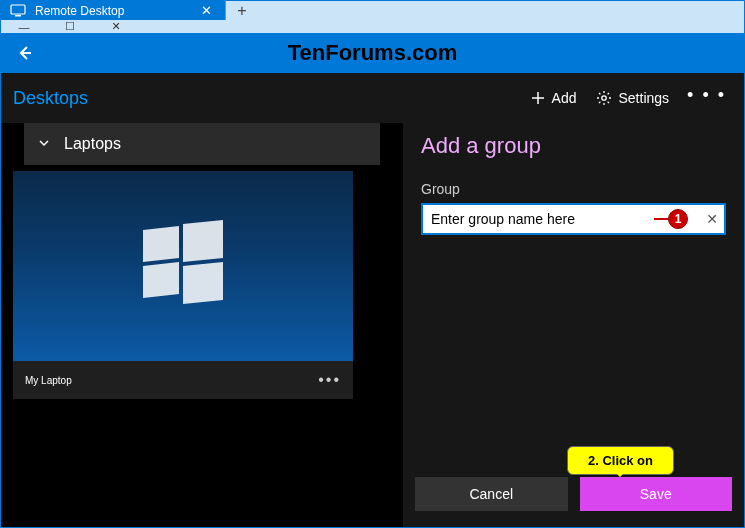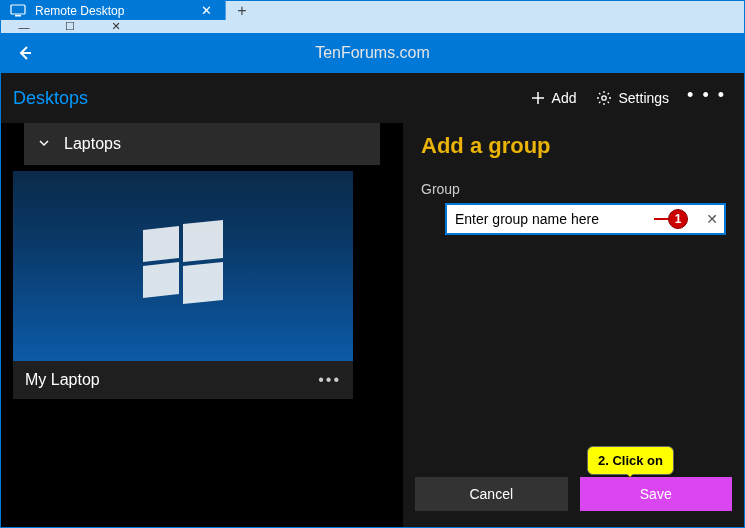--- a/index.html
+++ b/index.html
@@ -11,67 +11,67 @@
   .app-tab .icon-slot { width: 18px; height: 18px; margin-right: 8px; display:flex;align-items:center;justify-content:center;}
   .app-tab .label { flex: 1; font-size: 12px; color: #fff; }
   .app-tab .close { width: 16px; font-size: 13px; color: #fff; }
   .newtab { width: 32px; display:flex;align-items:center;justify-content:center; font-size:16px; color:#444; background:#cce4f7;}
   .tab-bg { flex:1; background:#cce4f7;}
   .win-controls { display:flex; background:#cce4f7;}
   .win-btn { width:46px; display:flex;align-items:center;justify-content:center; color:#333; font-size:11px;}
   
   .backbar { height: 40px; background:#0078d7; display:flex; align-items:center; color:#fff; position:relative;}
   .back-btn { width:48px; height:40px; display:flex;align-items:center;justify-content:center;}
-  .watermark { position:absolute; left:50%; transform:translateX(-50%); font-size:16px; font-weight:400; color:#e5e5e5;}
+  .watermark { position:absolute; left:50%; transform:translateX(-50%); font-size:22px; font-weight:700; color:#000000;}
   
   .content { display:flex; height: calc(528px - 32px - 40px - 2px); background:#171717;}
   
   .left-pane { width: 402px; background:#000; display:flex; flex-direction:column; }
   .left-header { height:50px; display:flex; align-items:center; justify-content:space-between; padding:0 12px 0 12px; background:#171717;}
   .left-title { color:#0099ff; font-size:18px; font-weight:400;}
   
   .group-row { padding: 12px 14px; display:flex; align-items:center; color:#fff; background:#2b2b2b; margin: 0 23px; }
   .chev { width:16px; font-size:12px; margin-right:10px;}
   
   .thumb-area { padding: 6px; }
   .pc-card { width: 340px; margin: 0 6px; background:#000;}
   .pc-thumb { height:190px; background: linear-gradient(180deg,#0b2a4a 0%, #0a3a6a 40%, #0c5aa6 100%); position:relative; overflow:hidden;}
   .win-logo { position:absolute; left:50%; top:50%; transform:translate(-50%,-55%); width:80px; height:80px; }
   .win-logo .pane { position:absolute; background:rgba(255,255,255,0.85); }
   .pc-footer { background:#1f1f1f; padding:10px 12px; display:flex; justify-content:space-between; align-items:center; color:#fff;}
-  .pc-name { font-size:16px;}
+  .pc-name { font-size:10px;}
   .dots { font-size:16px; letter-spacing:2px; color:#ccc;}
   
   .saved-row { margin:6px 6px 0 6px; padding:12px 14px; background:#2b2b2b; color:#888; display:flex; align-items:center;}
   .saved-row .chev { transform: rotate(-90deg); display:inline-block;}
   
   .right-pane { flex:1; background:#171717; display:flex; flex-direction:column; position:relative; padding: 0 12px;}
   .top-actions { height:50px; display:flex; align-items:center; justify-content:flex-end; gap:4px; }
   .top-btn { display:flex; align-items:center; gap:6px; color:#fff; padding:6px 8px; font-size:14px;justify-content:flex-end;}
   .top-btn svg, .top-btn .ico { width:16px; height:16px; }
   .more-dots { font-size:18px; letter-spacing:2px; color:#fff; padding:0 6px 6px 6px;}
   
   .form-area { padding: 10px 6px 0 6px; flex:1; }
-  .form-title { color:#eab308; font-size:22px; font-weight:700; margin-bottom:22px;}
+  .form-title { color:#f0abfc; font-size:22px; font-weight:400; margin-bottom:22px;}
   .field-label { color:#ccc; font-size:14px; margin-bottom:6px;}
-  .input-wrap { position:relative;margin-left:24px; }
+  .input-wrap { position:relative; }
   .text-input { width:100%; height:32px; border:2px solid #0078d7; background:#fff; padding:0 28px 0 8px; font-size:14px; color:#000; outline:none;}
   .clear-x { position:absolute; right:8px; top:50%; transform:translateY(-50%); font-size:14px; color:#555;}
   
   .callout-1 { position:absolute; right:38px; top:50%; transform:translateY(-50%); display:flex; align-items:center; pointer-events:none;}
   .callout-1 .line { width:14px; height:2px; background:#c00;}
   .callout-1 .circle { width:20px;height:20px;border-radius:50%;background:#c00;color:#fff;font-size:12px;font-weight:bold;display:flex;align-items:center;justify-content:center; border:1px solid #800;}
   
   .button-row { position:absolute; bottom:16px; left:12px; right:12px; display:flex; gap:12px;}
   .btn { flex:1; height:34px; display:flex;align-items:center;justify-content:center; font-size:14px; color:#fff; border:none;}
   .btn-cancel { background:#333;}
   .btn-save { background:#d946ef;}
   
   .callout-2 { position:absolute; bottom:52px; right:70px; pointer-events:none;}
-  .callout-2 .bubble { background:#ffff00; border:1px solid #666; border-radius:6px; padding:6px 10px; font-size:13px; font-weight:bold; color:#000; position:relative; box-shadow: 1px 1px 2px rgba(0,0,0,.4);}
+  .callout-2 .bubble { background:#ffff00; border:1px solid #666; border-radius:6px; padding:6px 20px; font-size:13px; font-weight:bold; color:#000; position:relative; box-shadow: 1px 1px 2px rgba(0,0,0,.4);}
   .callout-2 .bubble::after { content:''; position:absolute; bottom:-9px; left:50%; transform:translateX(-50%); border:6px solid transparent; border-top-color:#ffff00;}
 </style>
 </head>
 <body>
 
 <div class="titlebar">
   <div class="tab-area">
     <div class="app-tab">
       <span class="icon-slot">
         <svg viewBox="0 0 16 16" width="16" height="16">

